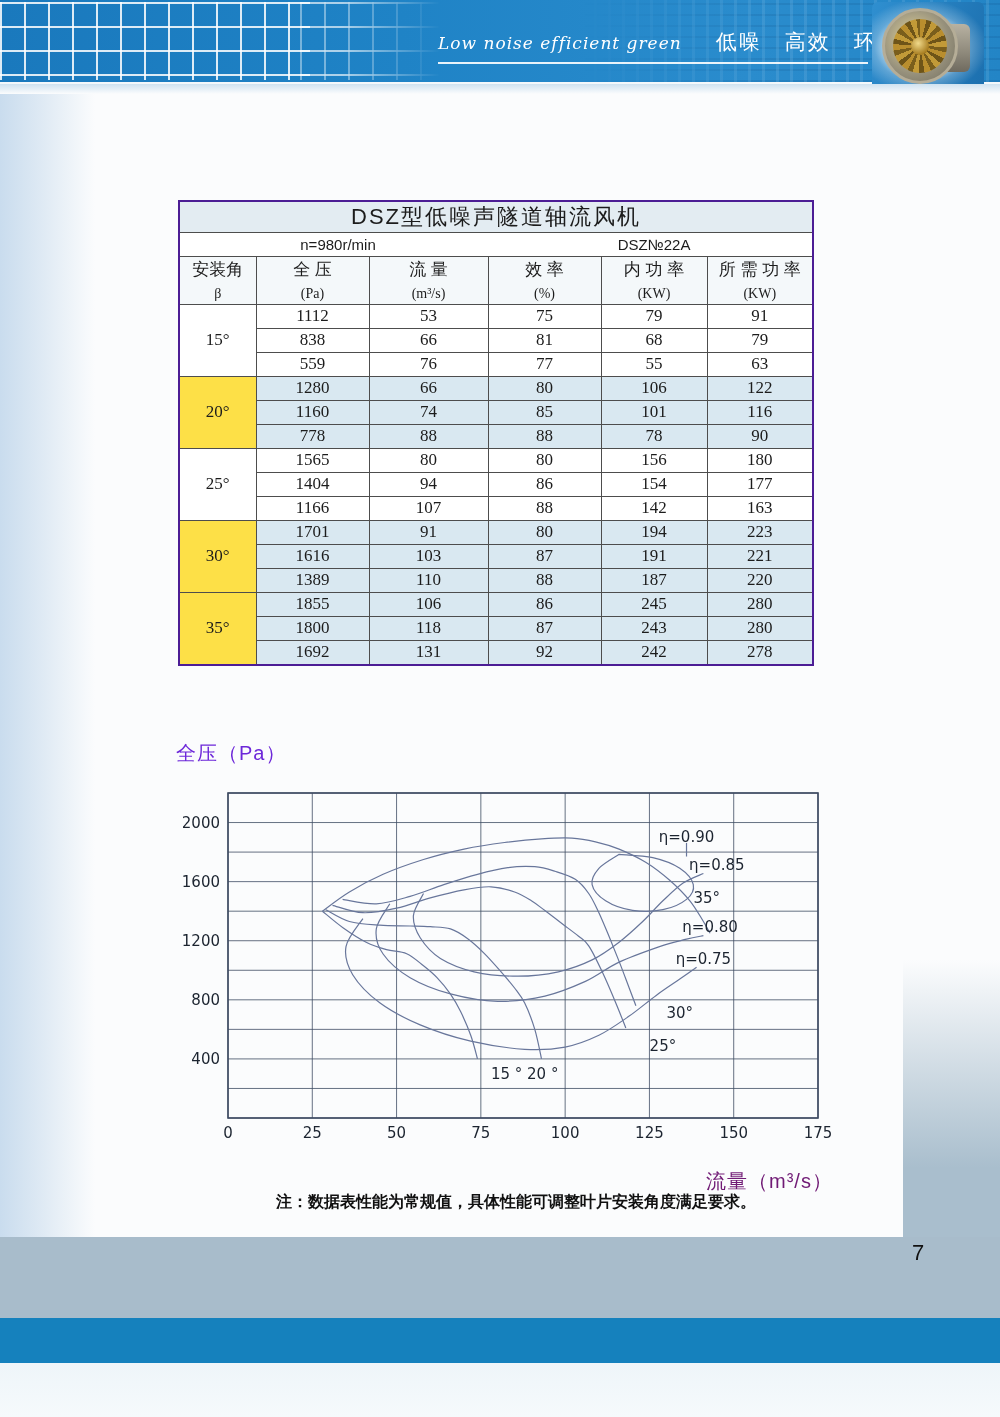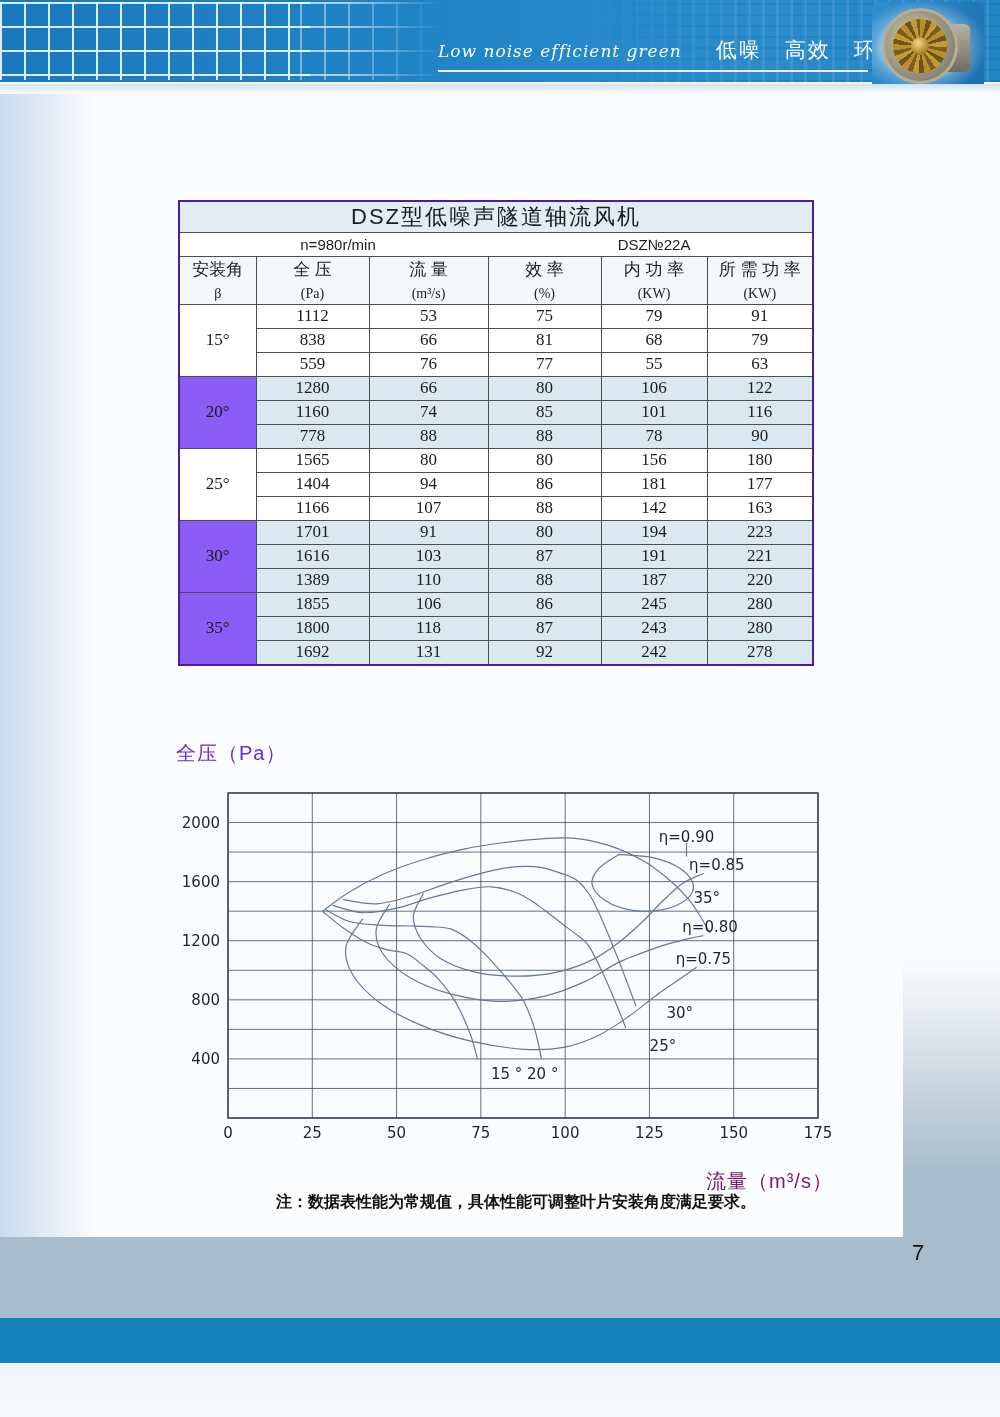--- a/index.html
+++ b/index.html
@@ -17,21 +17,21 @@
   .banner-stripes{position:absolute;left:300px;top:2px;width:140px;height:78px;opacity:.8;
       background-image:repeating-linear-gradient(to bottom, rgba(255,255,255,.8) 0 2px, rgba(255,255,255,0) 2px 24px),
                        repeating-linear-gradient(to right, rgba(255,255,255,.5) 0 2px, rgba(255,255,255,0) 2px 24px);
       -webkit-mask-image:linear-gradient(to right,#000 0 30%,transparent 100%);
               mask-image:linear-gradient(to right,#000 0 30%,transparent 100%);}
   .banner-circuit{position:absolute;right:0;top:0;width:420px;height:82px;opacity:.25;
       background-image:repeating-linear-gradient(90deg, rgba(255,255,255,.35) 0 3px, transparent 3px 14px),
                        repeating-linear-gradient(0deg, rgba(10,60,110,.5) 0 2px, transparent 2px 11px);
       -webkit-mask-image:linear-gradient(to left,#000 0 55%,transparent 100%);
               mask-image:linear-gradient(to left,#000 0 55%,transparent 100%);}
-  .tagline{position:absolute;left:438px;top:36px;width:430px;border-bottom:2px solid rgba(255,255,255,.9);
+  .tagline{position:absolute;left:438px;top:28px;width:430px;border-bottom:2px solid rgba(255,255,255,.9);
            padding-bottom:6px;display:flex;align-items:baseline;white-space:nowrap;}
   .tagline-en{font-family:"DejaVu Serif", serif;font-style:italic;font-size:17px;color:#fff;letter-spacing:1px;}
   .tagline-zh{font-size:21px;color:#fff;margin-left:34px;letter-spacing:2px;font-family:"Liberation Sans",sans-serif;}
   .fan-photo{position:absolute;left:872px;top:2px;width:112px;height:90px;border-radius:6px;
       background:radial-gradient(ellipse at 45% 50%, rgba(255,255,255,.95) 0 30%, rgba(255,255,255,.25) 55%, rgba(40,110,170,.0) 75%),
                  linear-gradient(110deg,#2f8fd0,#1c6fae);}
   .fan-motor{position:absolute;left:68px;top:22px;width:30px;height:48px;border-radius:6px;
       background:linear-gradient(180deg,#b8b2a2,#8e897b 60%,#6f6a5e);}
   .fan-casing{position:absolute;left:10px;top:6px;width:76px;height:76px;border-radius:50%;
       background:radial-gradient(circle at 42% 42%, #e6e0cc 0 8%, #c4b98f 26%, #97917c 58%, #6e6a5c 100%);
@@ -65,21 +65,21 @@
   .title-row td{height:46px;background:#e3ecf2;font-size:22px;letter-spacing:2px;
       font-family:"Liberation Sans",sans-serif;}
   .spec-row td{height:42px;background:#fff;font-size:15px;font-family:"Liberation Sans",sans-serif;}
   .spec-flex{display:flex;width:100%;justify-content:center;}
   .spec-flex span{flex:1;text-align:center;}
   .head-row th{height:56px;background:#f4f8fa;font-size:17px;line-height:1.5;
       font-family:"Liberation Sans",sans-serif;}
   .head-unit{font-size:14px;font-family:"Liberation Serif",serif;}
   tr.tint td{background:#d9e8f1;}
   td.angle{font-size:17px;background:#fff;margin-top:12px;}
-  tr.tint td.angle{background:#8b5cf6;}
+  tr.tint td.angle{background:#fde047;}
 
   
   .pressure-label{position:absolute;left:176px;top:740px;font-size:20px;color:#6d28d9;letter-spacing:1px;}
   .chart-box{position:absolute;left:183px;top:786px;width:650px;height:360px;}
   .flow-label{position:absolute;left:706px;top:1168px;font-size:20px;color:#701a75;letter-spacing:1px;}
   .note-line{position:absolute;left:268px;top:1192px;font-size:16px;font-weight:bold;color:#101010;margin-left:8px;}
 
   
   .band-gray{position:absolute;left:0;top:1237px;width:1000px;height:81px;background:#a8bccb;}
   .band-blue{position:absolute;left:0;top:1318px;width:1000px;height:45px;background:#1581bd;}
@@ -210,21 +210,21 @@
           <td>1565</td>
           <td>80</td>
           <td>80</td>
           <td>156</td>
           <td>180</td>
         </tr>
         <tr>
           <td>1404</td>
           <td>94</td>
           <td>86</td>
-          <td>181</td>
+          <td>154</td>
           <td>177</td>
         </tr>
         <tr>
           <td>1166</td>
           <td>107</td>
           <td>88</td>
           <td>142</td>
           <td>163</td>
         </tr>
         <tr class="tint">

